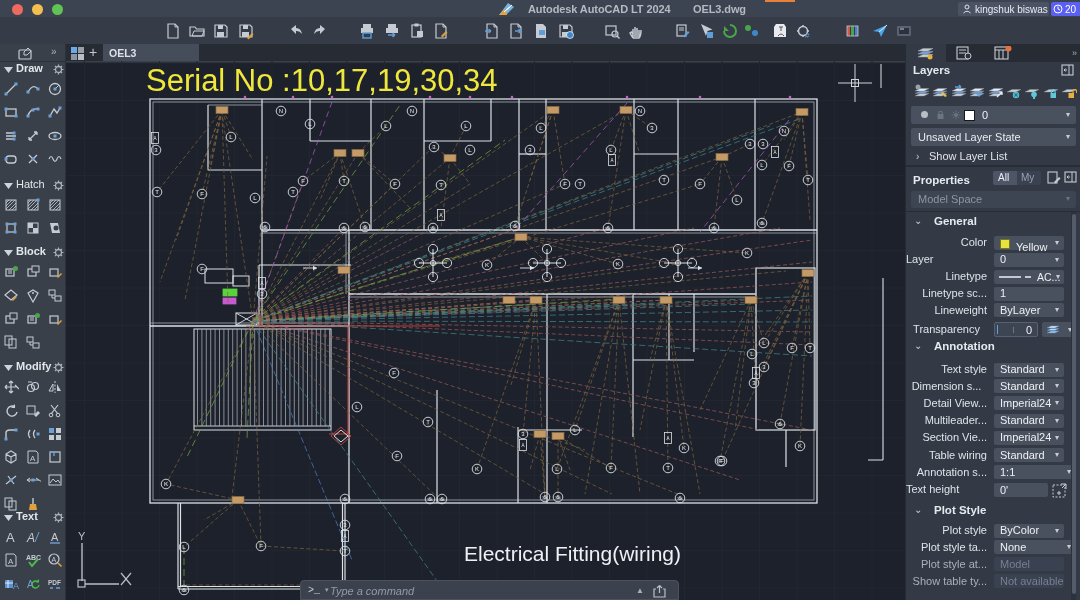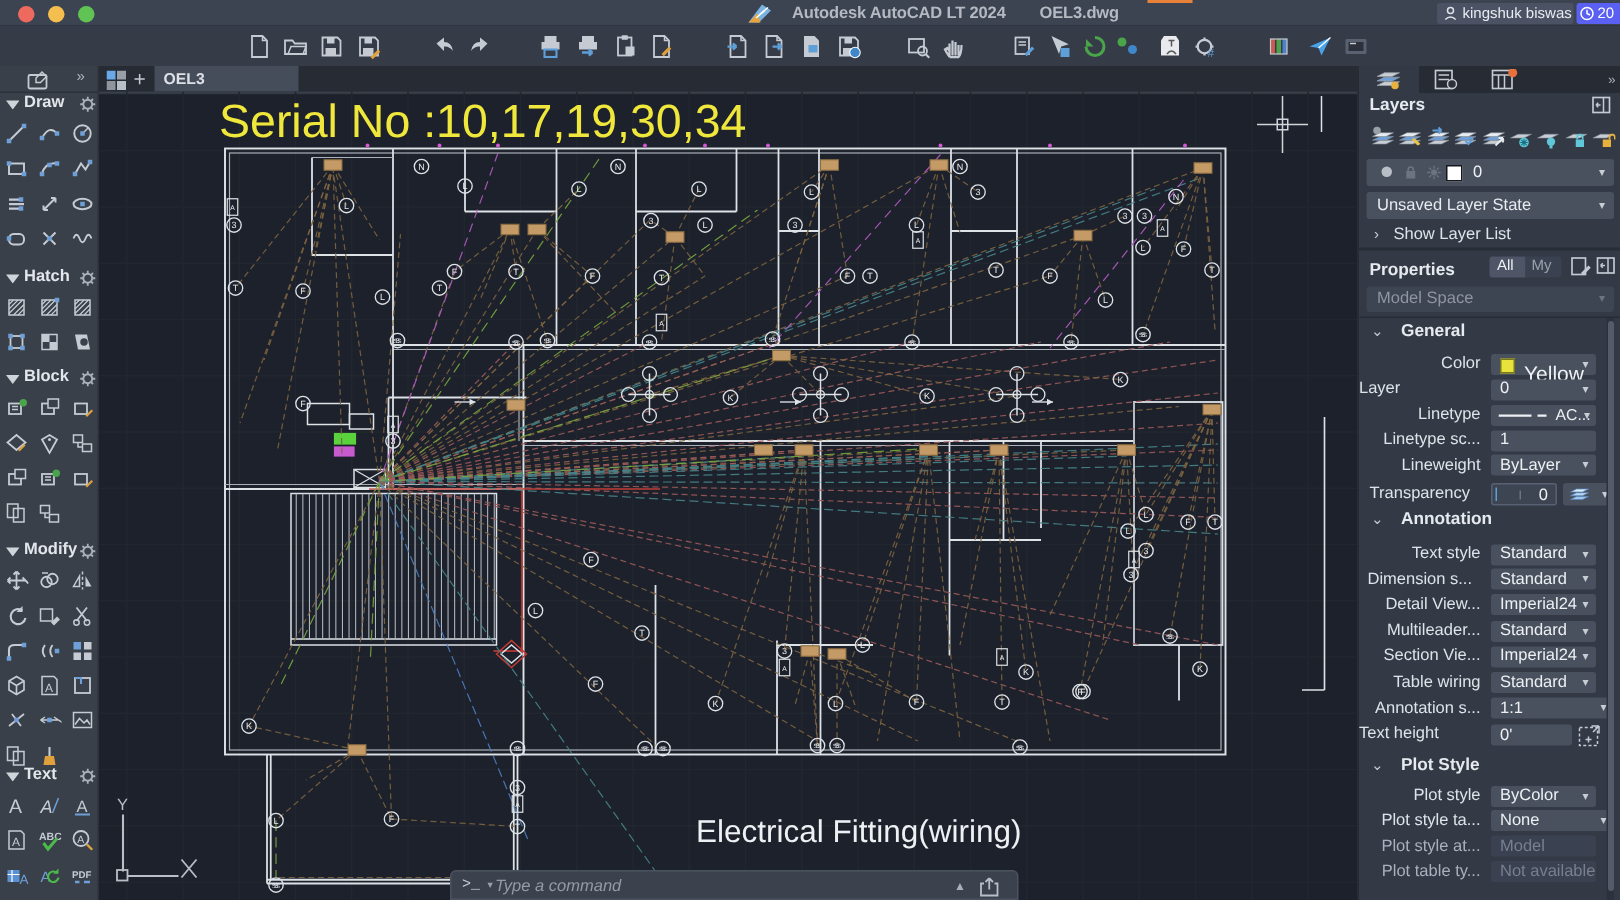--- a/index.html
+++ b/index.html
@@ -214,21 +214,21 @@
     <svg style="position:absolute;left:25px;top:106.89999999999999px" width="16" height="16" viewBox="0 0 16 16">
       <path d="M4,4 L12,12 M12,4 L4,12" stroke="#c6cbd3" stroke-width="1.3"></path>
       <rect x="6.5" y="6.5" width="3" height="3" fill="#6f9fd8"></rect>
     </svg>
     <svg style="position:absolute;left:47px;top:106.89999999999999px" width="16" height="16" viewBox="0 0 16 16">
       <path d="M2,8 q2,-5 4,0 q2,5 4,0 q2,-5 4,0" fill="none" stroke="#c6cbd3" stroke-width="1.2"></path>
     </svg>
     <svg style="position:absolute;left:4px;top:138px" width="9" height="7" viewBox="0 0 9 7">
       <path d="M0,1 h9 l-4.5,6 Z" fill="#cfd4da"></path>
     </svg>
-    <div style="position:absolute;left:16px;top:134px;font-size:11px;font-weight:bold;color:#e3e7ec">Hatch</div>
+    <div style="position:absolute;left:16px;top:134px;font-size:11px;font-weight:normal;color:#e3e7ec">Hatch</div>
     <svg style="position:absolute;left:53px;top:136px" width="11" height="11" viewBox="0 0 11 11">
       <circle cx="5.5" cy="5.5" r="3" fill="none" stroke="#aab1ba" stroke-width="1.3"></circle>
       <path d="M5.5,0.5 v2 M5.5,8.5 v2 M0.5,5.5 h2 M8.5,5.5 h2 M2,2 l1.4,1.4 M9,2 L7.6,3.4 M2,9 l1.4,-1.4 M9,9 L7.6,7.6" stroke="#aab1ba" stroke-width="1.2"></path>
     </svg>
     <svg style="position:absolute;left:3px;top:153px" width="16" height="16" viewBox="0 0 16 16">
       <rect x="3" y="3" width="10" height="10" fill="none" stroke="#c6cbd3"></rect>
       <path d="M3,6 L6,3 M3,9 L9,3 M3,12 L12,3 M6,13 L13,6 M9,13 L13,9" stroke="#c6cbd3" stroke-width="0.8"></path>
     </svg>
     <svg style="position:absolute;left:25px;top:153px" width="16" height="16" viewBox="0 0 16 16">
       <rect x="3" y="3" width="10" height="10" fill="none" stroke="#c6cbd3"></rect>
@@ -1140,21 +1140,21 @@
     <div style="position:absolute;left:5px;top:147px;width:165px;height:17px;background:#3d4452;border-radius:2px">
       <span style="position:absolute;left:7px;top:2px;font-size:11px;color:#8f96a2">Model Space</span>
       <span style="position:absolute;right:6px;top:3px;font-size:8px;color:#6c7480">▾</span>
     </div>
     <div style="position:absolute;left:0;top:167px;width:175px;height:1px;background:#272c35"></div>
     <div style="position:absolute;left:8px;top:171px;font-size:10px;color:#c8cdd4">⌄</div>
     <div style="position:absolute;left:28px;top:171px;font-size:11.5px;font-weight:bold;color:#e6eaef">General</div>
     <div style="position:absolute;left:0;top:192px;width:81px;height:14px;font-size:11px;color:#dfe3e9;text-align:right">Color</div>
     <div style="position:absolute;left:88px;top:192px;width:70px;height:14px;background:#49505e;border-radius:2px">
       <span style="position:absolute;left:6px;top:3px;width:8px;height:8px;background:#e8e23c;border:1px solid #77771e"></span>
-      <span style="position:absolute;left:22px;top:5px;font-size:14px;color:#eef1f3">Yellow</span>
+      <span style="position:absolute;left:22px;top:5px;font-size:11px;color:#eef1f3">Yellow</span>
       <span style="position:absolute;right:5px;top:2px;font-size:8px;color:#c8cdd4">▾</span>
     </div>
     <div style="position:absolute;left:0;top:209px;width:81px;height:14px;font-size:11px;color:#dfe3e9;">Layer</div>
     <div style="position:absolute;left:88px;top:208.5px;width:70px;height:14px;background:#49505e;border-radius:2px">
       <span style="position:absolute;left:6px;top:0.5px;font-size:11px;color:#eef1f3">0</span>
       <span style="position:absolute;right:5px;top:2px;font-size:8px;color:#c8cdd4">▾</span>
     </div>
     <div style="position:absolute;left:0;top:226px;width:81px;height:14px;font-size:11px;color:#dfe3e9;text-align:right">Linetype</div>
     <div style="position:absolute;left:88px;top:226px;width:70px;height:14px;background:#49505e;border-radius:2px">
       <svg style="position:absolute;left:5px;top:6px" width="34" height="2">
@@ -1241,18 +1241,18 @@
     </div>
     <div style="position:absolute;left:0;top:496.5px;width:81px;height:14px;font-size:11px;color:#dfe3e9;text-align:right">Plot style ta...</div>
     <div style="position:absolute;left:88px;top:496.0px;width:82px;height:14px;background:#49505e;border-radius:2px">
       <span style="position:absolute;left:6px;top:0.5px;font-size:11px;color:#eef1f3">None</span>
       <span style="position:absolute;right:5px;top:2px;font-size:8px;color:#c8cdd4">▾</span>
     </div>
     <div style="position:absolute;left:0;top:513.5px;width:81px;height:14px;font-size:11px;color:#aab0bc;text-align:right">Plot style at...</div>
     <div style="position:absolute;left:88px;top:513.0px;width:70px;height:14px;background:#3a4150;border-radius:2px">
       <span style="position:absolute;left:6px;top:0.5px;font-size:11px;color:#788090">Model</span>
     </div>
-    <div style="position:absolute;left:0;top:530.5px;width:81px;height:14px;font-size:11px;color:#aab0bc;text-align:right">Plot table ty...</div>
+    <div style="position:absolute;left:0;top:530.5px;width:81px;height:14px;font-size:11px;color:#aab0bc;text-align:right">Show table ty...</div>
     <div style="position:absolute;left:88px;top:530.0px;width:70px;height:14px;background:#3a4150;border-radius:2px">
       <span style="position:absolute;left:6px;top:0.5px;font-size:11px;color:#788090">Not available</span>
     </div>
     <div style="position:absolute;left:165px;top:168px;width:5px;height:388px;background:#2c323d"></div>
     <div style="position:absolute;left:165.5px;top:170px;width:4px;height:380px;background:#545c6a;border-radius:2px"></div>
   </div>
 </body></html>

